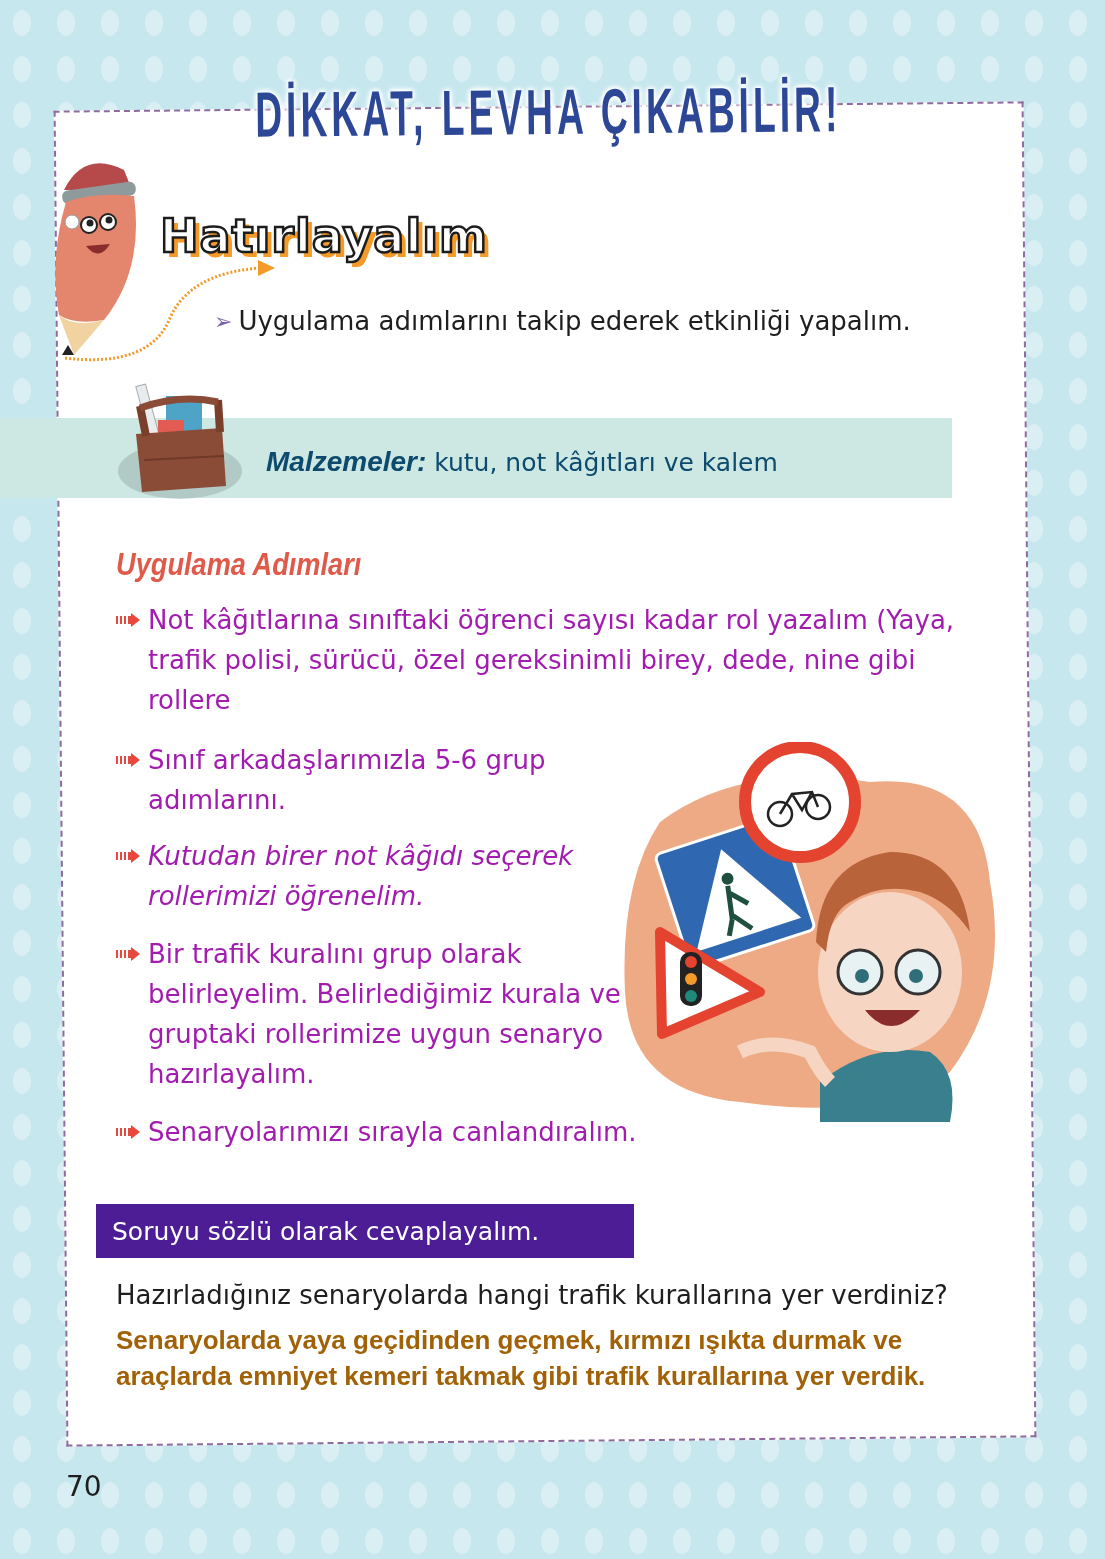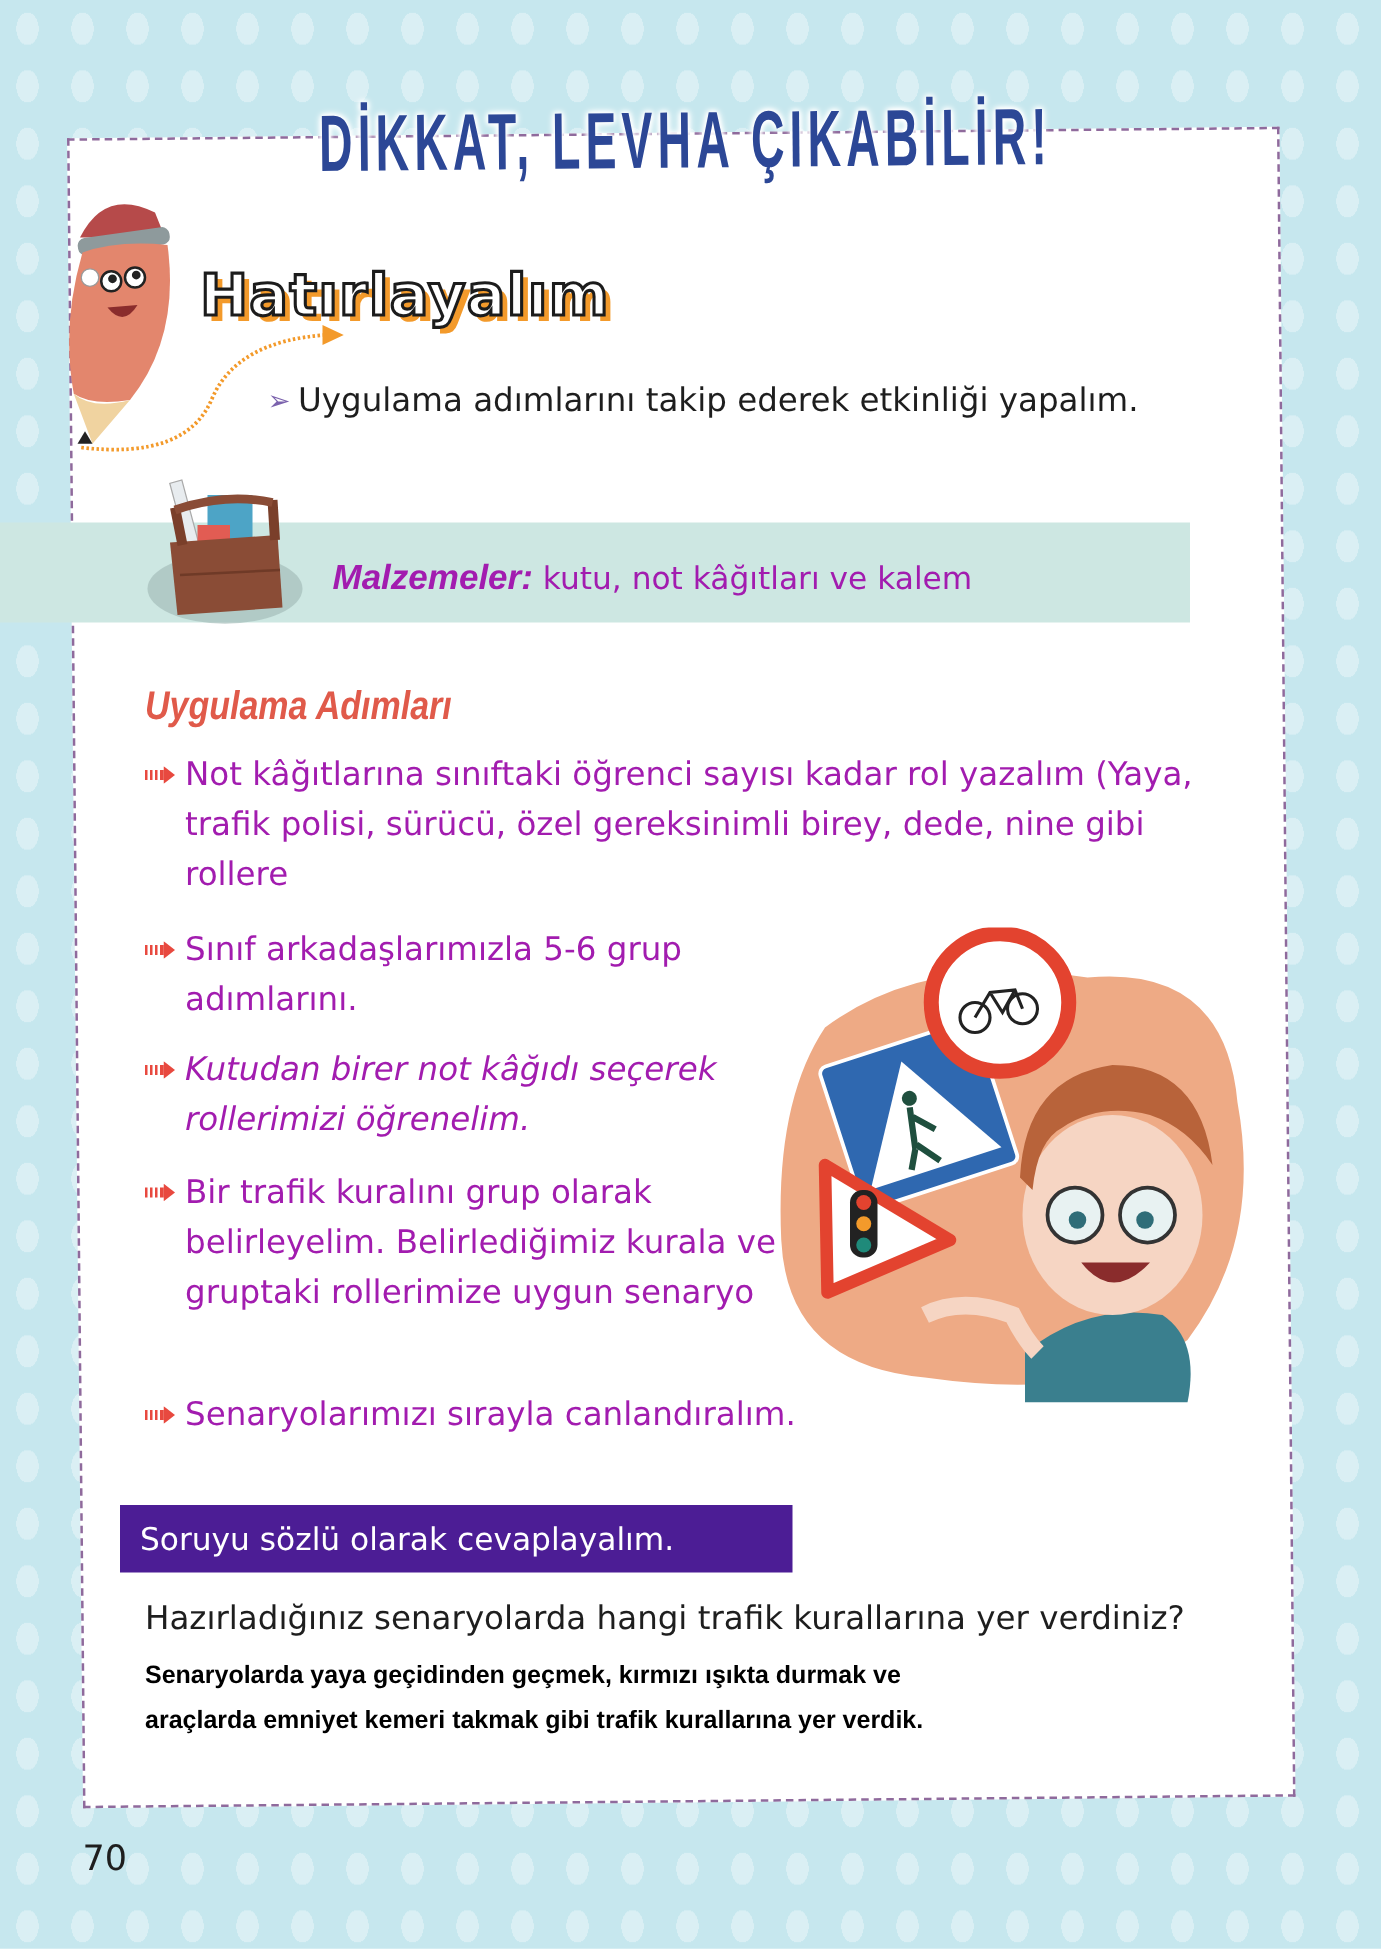--- a/index.html
+++ b/index.html
@@ -46,21 +46,21 @@
       position: absolute; left: 214px; top: 306px;
       font-size: 26px; color: #1e1e1e; display: flex; align-items: center; gap: 6px;
     }
     .intro .arr { color: #7b62ad; font-size: 22px; }
     .mat-band {
       position: absolute; left: 0; top: 418px; width: 952px; height: 80px;
       background: #cde7e2;
     }
     .toolbox { position: absolute; left: 110px; top: 376px; width: 140px; height: 125px; }
     .mat-text {
-      position: absolute; left: 266px; top: 446px; font-size: 25px; color: #a21caf;
+      position: absolute; left: 266px; top: 446px; font-size: 25px; color: #0c4a6e;
     }
     .mat-text b { font-family: "Liberation Sans", sans-serif; font-weight: 700; font-size: 28px; font-style: italic; }
     .steps-title {
       position: absolute; left: 116px; top: 546px;
       font-family: "Liberation Sans", sans-serif; font-weight: 700; font-style: italic;
       font-size: 32px; color: #e05a4a; transform: scaleX(0.85); transform-origin: left;
     }
     .step {
       position: absolute; left: 116px; font-size: 26px; line-height: 40px; color: #a21caf;
     }
@@ -71,22 +71,22 @@
     .step .txt { display: block; padding-left: 32px; }
     .illus { position: absolute; left: 620px; top: 742px; width: 380px; height: 380px; }
     .q-band {
       position: absolute; left: 96px; top: 1204px; width: 538px; height: 54px;
       background: #4c1d95; color: #ffffff; font-size: 25px;
       display: flex; align-items: center; padding-left: 16px; box-sizing: border-box;
     }
     .question { position: absolute; left: 116px; top: 1280px; font-size: 26px; color: #1e1e1e; }
     .answer {
       position: absolute; left: 116px; top: 1322px; width: 900px;
-      font-family: "Liberation Sans", sans-serif; font-weight: 700; font-size: 20px;
-      line-height: 36px; color: #000000;
+      font-family: "Liberation Sans", sans-serif; font-weight: 700; font-size: 26px;
+      line-height: 36px; color: #a16207;
     }
     .page-num { position: absolute; left: 66px; top: 1470px; font-size: 28px; color: #1e1e1e; }
   </style>
 </head>
 <body>
 
 <div class="page"></div>
 
 <div class="title-wrap">
   <div class="title">DİKKAT, LEVHA ÇIKABİLİR!</div>
@@ -193,20 +193,21 @@
         <rect x="4" y="3" width="2" height="8" fill="#e8493f"></rect>
         <rect x="8" y="3" width="2" height="8" fill="#e8493f"></rect>
         <rect x="12" y="3" width="3" height="8" fill="#e8493f"></rect>
         <path d="M15 0 L24 7 L15 14 Z" fill="#e8493f"></path>
       </svg>
   </span>
   <span class="txt">
     <span style="display:block">Bir trafik kuralını grup olarak</span>
     <span style="display:block">belirleyelim. Belirlediğimiz kurala ve</span>
     <span style="display:block">gruptaki rollerimize uygun senaryo</span>
+    <span style="display:block">hazırlayalım.</span>
   </span>
 </div>
 
 <div class="step" style="top:1112px;">
   <span class="bul">
     <svg width="24" height="14" viewBox="0 0 24 14">
         <rect x="0" y="3" width="2" height="8" fill="#e8493f"></rect>
         <rect x="4" y="3" width="2" height="8" fill="#e8493f"></rect>
         <rect x="8" y="3" width="2" height="8" fill="#e8493f"></rect>
         <rect x="12" y="3" width="3" height="8" fill="#e8493f"></rect>

